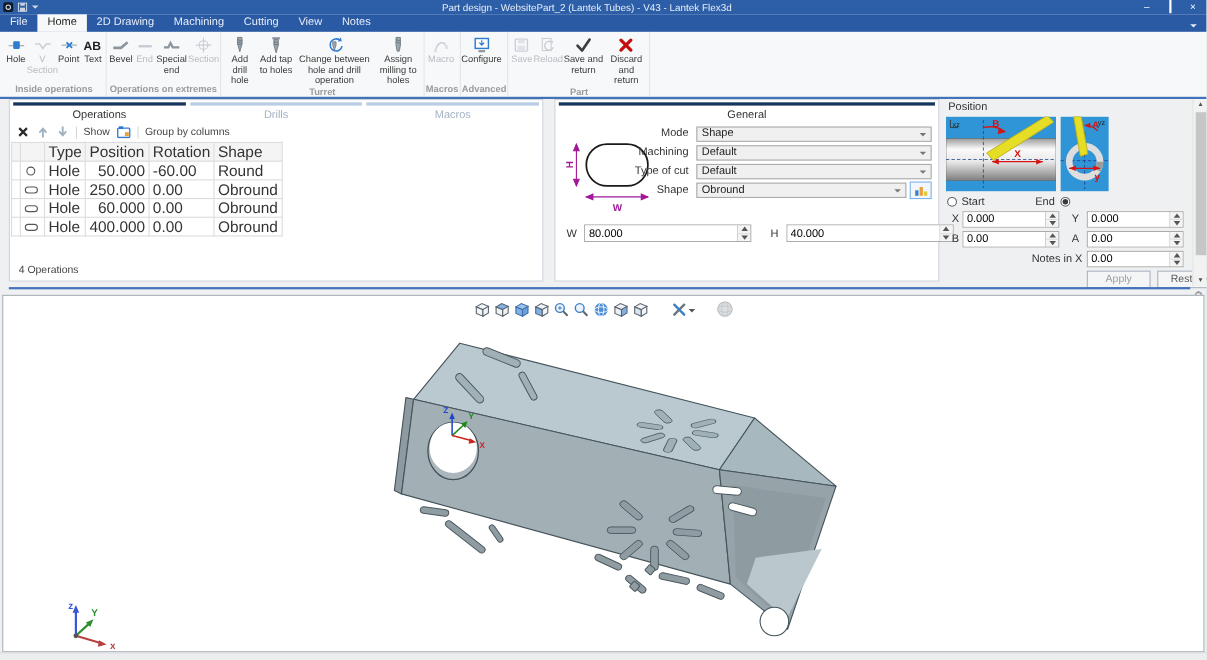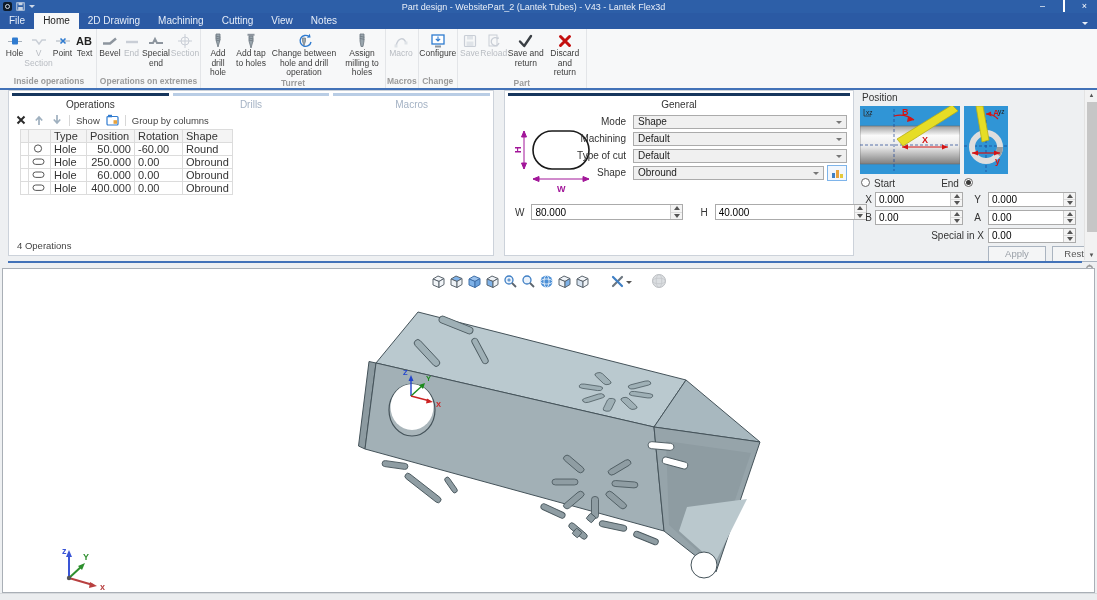--- a/index.html
+++ b/index.html
@@ -41,21 +41,21 @@
   .panel{position:absolute;background:#fff;border:1px solid #ccd2da;}
   #panel-ops{left:8px;top:90px;width:486px;height:166px;}
   #panel-props{left:504px;top:90px;width:350px;height:166px;}
   #panel-pos{left:858px;top:90px;width:224px;height:172px;background:transparent;border:none;}
   .tabs{display:flex;gap:4px;padding:2px 3px 0;}
   .tab{flex:1;text-align:center;font-size:10px;color:#a4b2c4;border-top:3px solid #b9cde5;padding-top:3px;height:18px;}
   .tab.active{border-top-color:#17365d;color:#333;}
 
   .ops-toolbar{display:flex;align-items:center;gap:6px;padding:3px 0 2px 6px;font-size:9.5px;color:#444;height:17px;}
   .tsep{width:1px;height:11px;background:#d7d7d7;}
-  table.ops{border-collapse:collapse;margin:1px 0 0 11px;font-size:11px;table-layout:fixed;}
+  table.ops{border-collapse:collapse;margin:1px 0 0 1px;font-size:14px;table-layout:fixed;}
   .ops th{background:#f4f4f4;border:1px solid #dcdcdc;font-weight:normal;padding:0 3px;text-align:left;height:13px;color:#333;}
   .ops td{border:1px solid #dcdcdc;padding:0 3px;height:13px;white-space:nowrap;overflow:hidden;}
   .ops td.num{text-align:right;}
   .ops-footer{position:absolute;left:8px;bottom:4px;font-size:9.5px;color:#444;}
 
   .form{position:absolute;left:0;right:6px;top:22px;}
   .frow{display:flex;align-items:center;height:17px;}
   .flabel{width:128px;text-align:right;padding-right:7px;font-size:10px;color:#333;flex:none;}
   .fctl{flex:1;position:relative;display:flex;align-items:center;}
   input.txt{width:100%;height:14px;border:1px solid #7eb4ea;font-size:10px;padding:0 3px;font-family:inherit;outline:none;}
@@ -70,21 +70,21 @@
   .spin{position:relative;height:16px;border:1px solid #ababab;background:#fff;flex:1;display:flex;}
   .spin input{flex:1;min-width:0;height:100%;border:none;font-size:10px;padding:0 3px;font-family:inherit;outline:none;}
   .sbtns{width:12px;border-left:1px solid #cfcfcf;display:flex;flex-direction:column;flex:none;}
   .sb{flex:1;display:flex;align-items:center;justify-content:center;background:#f4f4f4;}
   .sb + .sb{border-top:1px solid #dcdcdc;}
   .tri-up{width:0;height:0;border-left:3px solid transparent;border-right:3px solid transparent;border-bottom:4px solid #555;}
   .tri-dn{width:0;height:0;border-left:3px solid transparent;border-right:3px solid transparent;border-top:4px solid #555;}
 
   .pos-title{position:absolute;left:4px;top:2px;font-size:10px;color:#333;}
   .pdg{position:absolute;top:16px;}
-  .pos-radios{position:absolute;top:88px;left:3px;right:10px;display:flex;font-size:10px;color:#333;}
+  .pos-radios{position:absolute;top:88px;left:3px;right:10px;display:flex;align-items:center;font-size:10px;color:#333;}
   .radio{width:9px;height:9px;border:1px solid #666;border-radius:50%;background:#fff;display:inline-block;flex:none;}
   .radio.sel::after{content:"";display:block;width:5px;height:5px;margin:1px;border-radius:50%;background:#3a3a3a;}
   .pos-row{position:absolute;left:0;right:0;height:15px;}
   .plbl{position:absolute;font-size:10px;color:#333;text-align:right;}
   .pspin{position:absolute;height:15px;border:1px solid #ababab;background:#fff;display:flex;justify-content:flex-end;}
   .pspin input{flex:1;min-width:0;border:none;font-size:10px;padding:0 3px;font-family:inherit;outline:none;}
   .pbtn{position:absolute;height:16px;background:#f4f5f6;border:1px solid #aab4c0;font-size:9.5px;
         color:#555;text-align:center;line-height:14px;margin-left:30px;}
   .pbtn.dis{color:#9aa0a8;}
 
@@ -288,21 +288,21 @@
           <span class="ric">
             <svg width="16" height="16">
                 <rect x="2" y="2" width="12" height="9" fill="#fff" stroke="#2f7bd0" stroke-width="1.3"></rect>
                 <path d="M8,3.5 v4 M5.8,5.8 l2.2,2.2 2.2,-2.2" stroke="#2f7bd0" stroke-width="1.1" fill="none"></path>
                 <rect x="5" y="12.5" width="6" height="2" fill="#8d959e"></rect>
               </svg>
             </span>
           <span class="rlbl">Configure</span>
         </div>
       </div>
-      <div class="rgname">Change</div>
+      <div class="rgname">Advanced</div>
     </div>
 
     <div class="rgroup">
       <div class="rbtns">
         <div class="rbtn disabled" style="width:22px">
           <span class="ric">
             <svg width="16" height="16">
                 <rect x="2.5" y="2.5" width="11" height="11" rx="1" fill="none" stroke="#c9ced6" stroke-width="1.2"></rect>
                 <rect x="5" y="3" width="6" height="3.5" fill="#dfe3e8"></rect>
                 <rect x="4.5" y="8.5" width="7" height="4.5" fill="#dfe3e8"></rect>
@@ -607,21 +607,21 @@
             <span class="sb">
               <i class="tri-up"></i>
             </span>
             <span class="sb">
               <i class="tri-dn"></i>
             </span>
           </span>
       </span>
     </div>
     <div class="pos-row" style="top:138px">
-      <span class="plbl" style="left:30px;width:96px;top:2px">Special in X</span>
+      <span class="plbl" style="left:30px;width:96px;top:2px">Notes in X</span>
       <span class="pspin" style="left:130px;width:88px">
         <input value="0.00" style="">
         <span class="sbtns">
             <span class="sb">
               <i class="tri-up"></i>
             </span>
             <span class="sb">
               <i class="tri-dn"></i>
             </span>
           </span>

